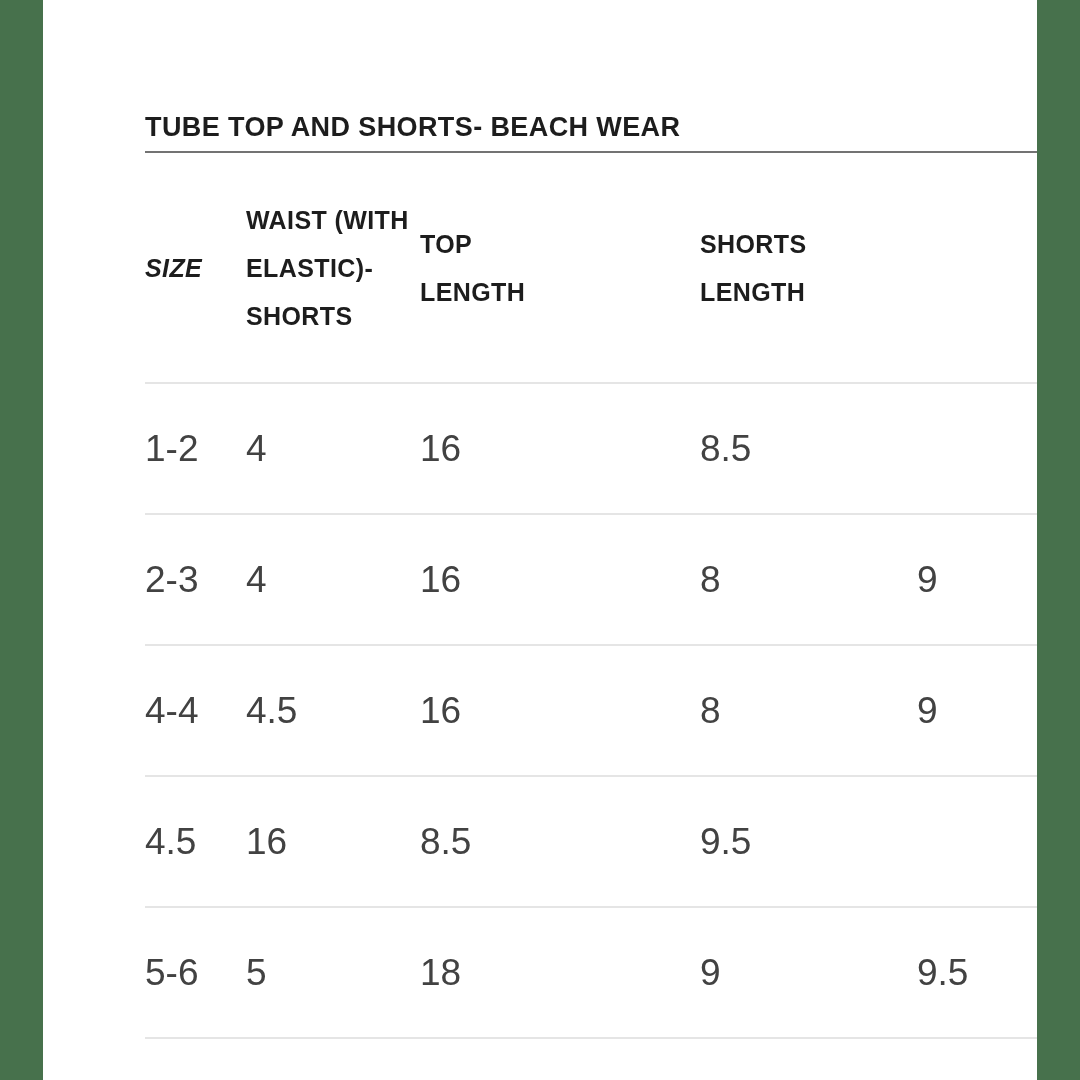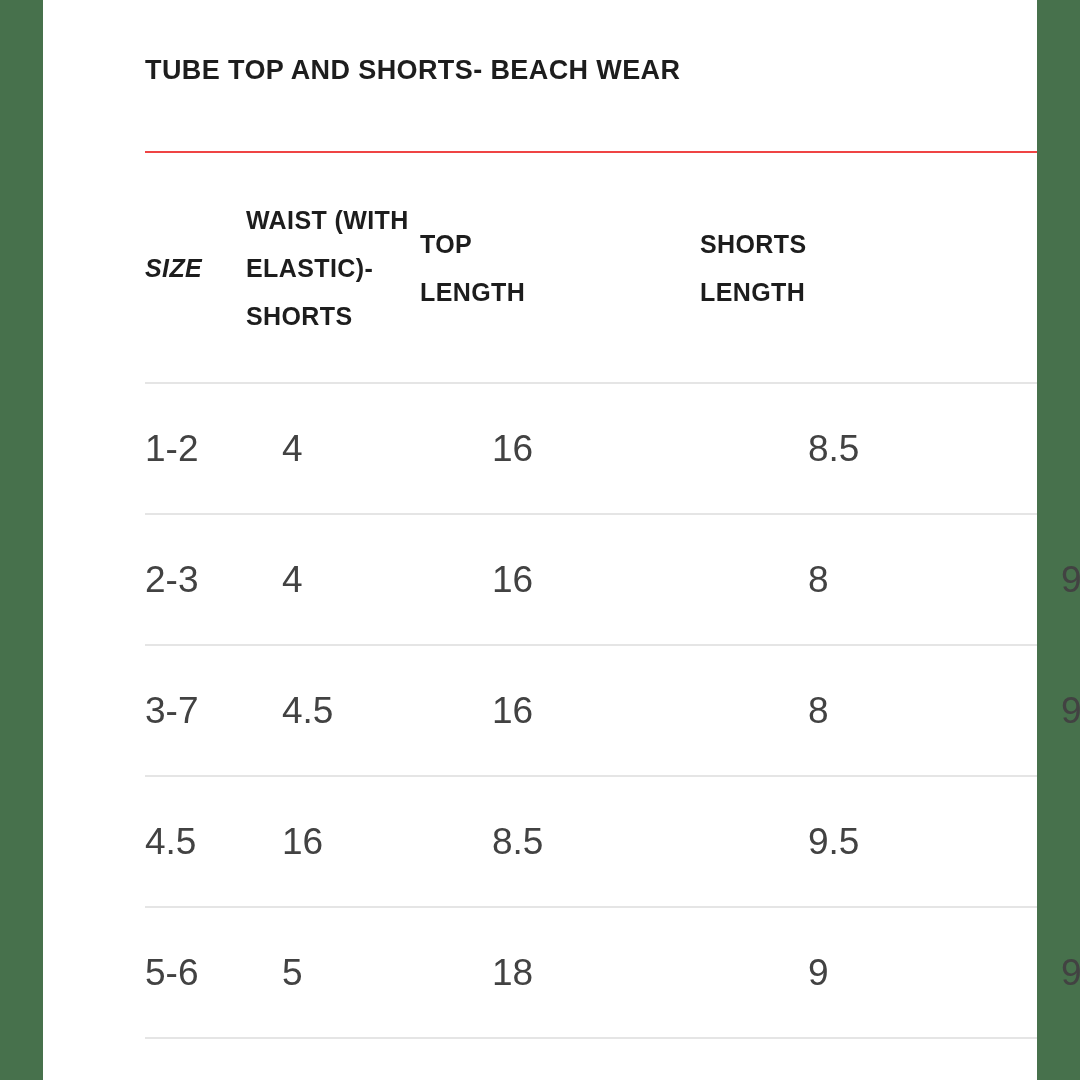--- a/index.html
+++ b/index.html
@@ -19,23 +19,23 @@
   .side-bar.right { right: 0; }
 
   .content {
     position: absolute;
     left: 145px;
     width: 892px;
     top: 0;
   }
 
   .title-block {
-    padding-top: 54px;
+    padding-top: 111px;
     height: 153px;
-    border-bottom: 2px solid #ef4444;
+    border-bottom: 2px solid #737373;
   }
   .page-title {
     font-size: 27px;
     font-weight: bold;
     letter-spacing: 0.4px;
     color: #1d1d1d;
     line-height: 33px;
     white-space: nowrap;
   }
 
@@ -61,21 +61,20 @@
   }
   .hcell.c1 span { max-width: 90px; font-style: italic; }
   .hcell.c2 span { max-width: 122px; }
   .hcell.c3 span { max-width: 205px; }
   .hcell.c4 span { max-width: 145px; }
   .hcell.c5 span { max-width: 122px; }
 
   .trow {
     height: 131px;
     border-bottom: 2px solid #e5e5e5;
-    gap: 36px;
   }
   .trow .cell {
     display: flex;
     align-items: center;
     font-size: 37px;
     font-weight: 300;
     color: #424242;
     letter-spacing: 0px;
   }
 </style>
@@ -114,21 +113,21 @@
             <div class="cell">8.5</div>
           </div>
           <div class="grid-row trow">
             <div class="cell">2-3</div>
             <div class="cell">4</div>
             <div class="cell">16</div>
             <div class="cell">8</div>
             <div class="cell">9</div>
           </div>
           <div class="grid-row trow">
-            <div class="cell">3-7</div>
+            <div class="cell">4-4</div>
             <div class="cell">4.5</div>
             <div class="cell">16</div>
             <div class="cell">8</div>
             <div class="cell">9</div>
           </div>
           <div class="grid-row trow">
             <div class="cell">4.5</div>
             <div class="cell">16</div>
             <div class="cell">8.5</div>
             <div class="cell">9.5</div>

